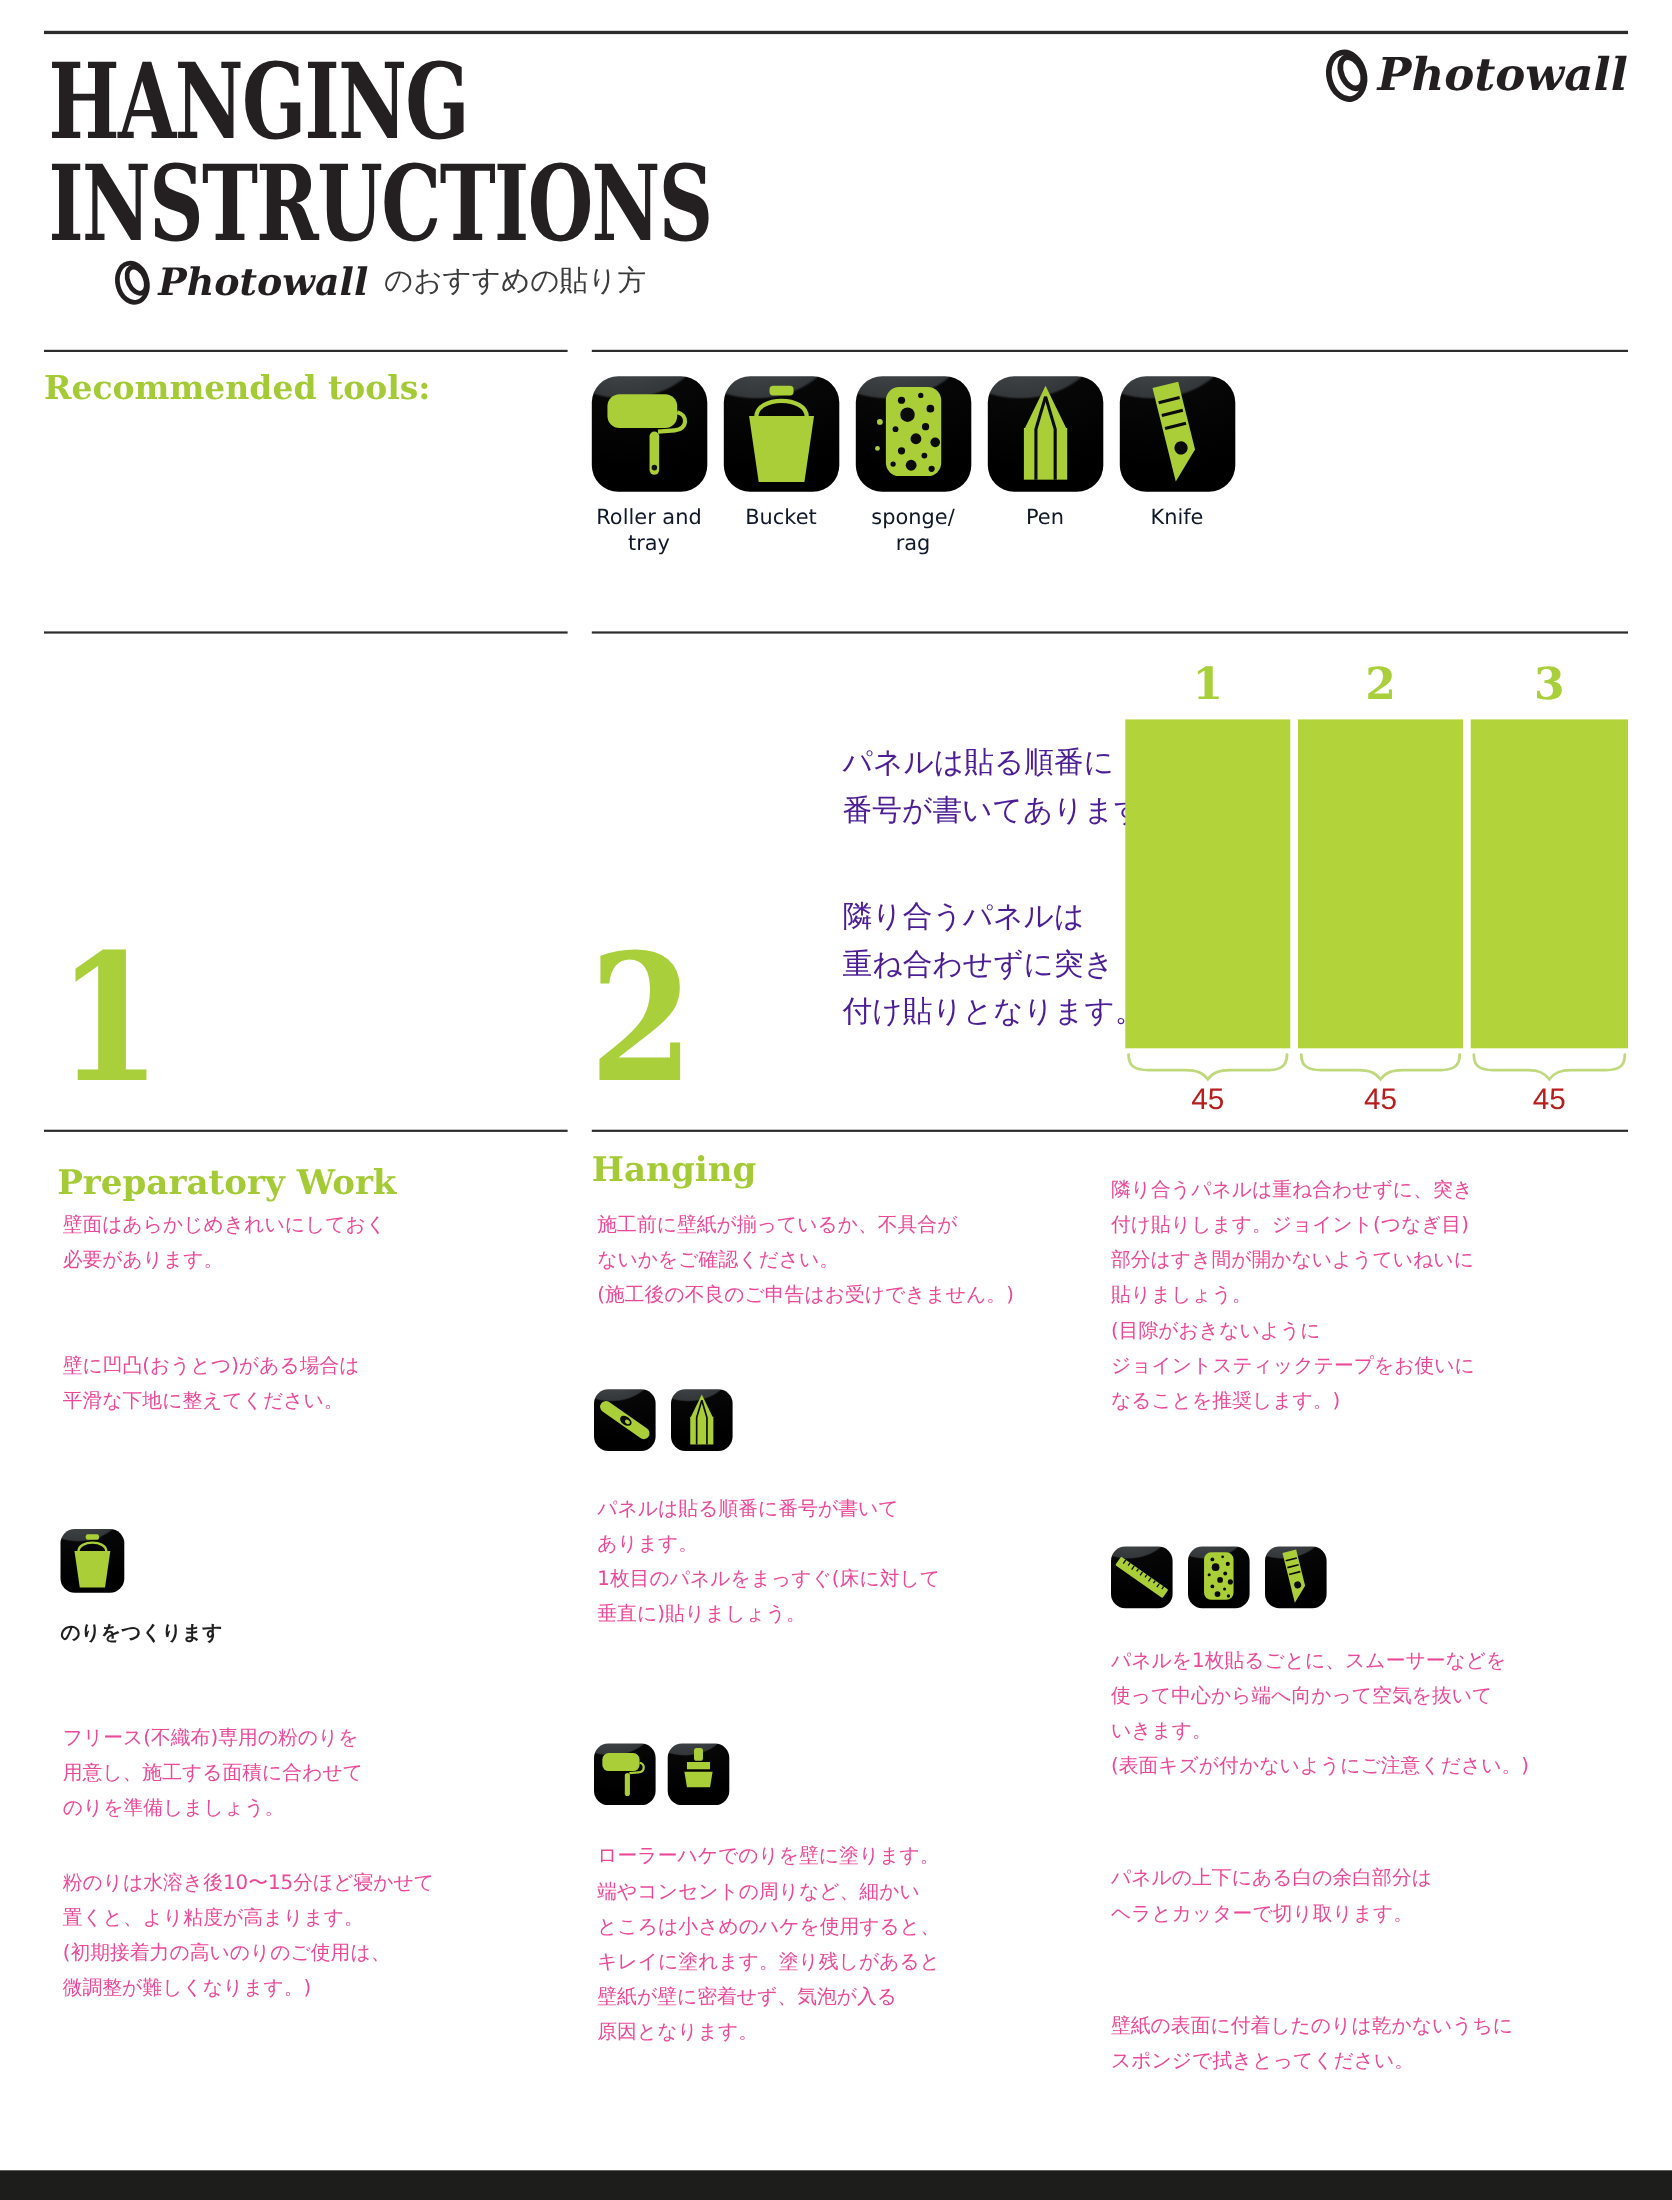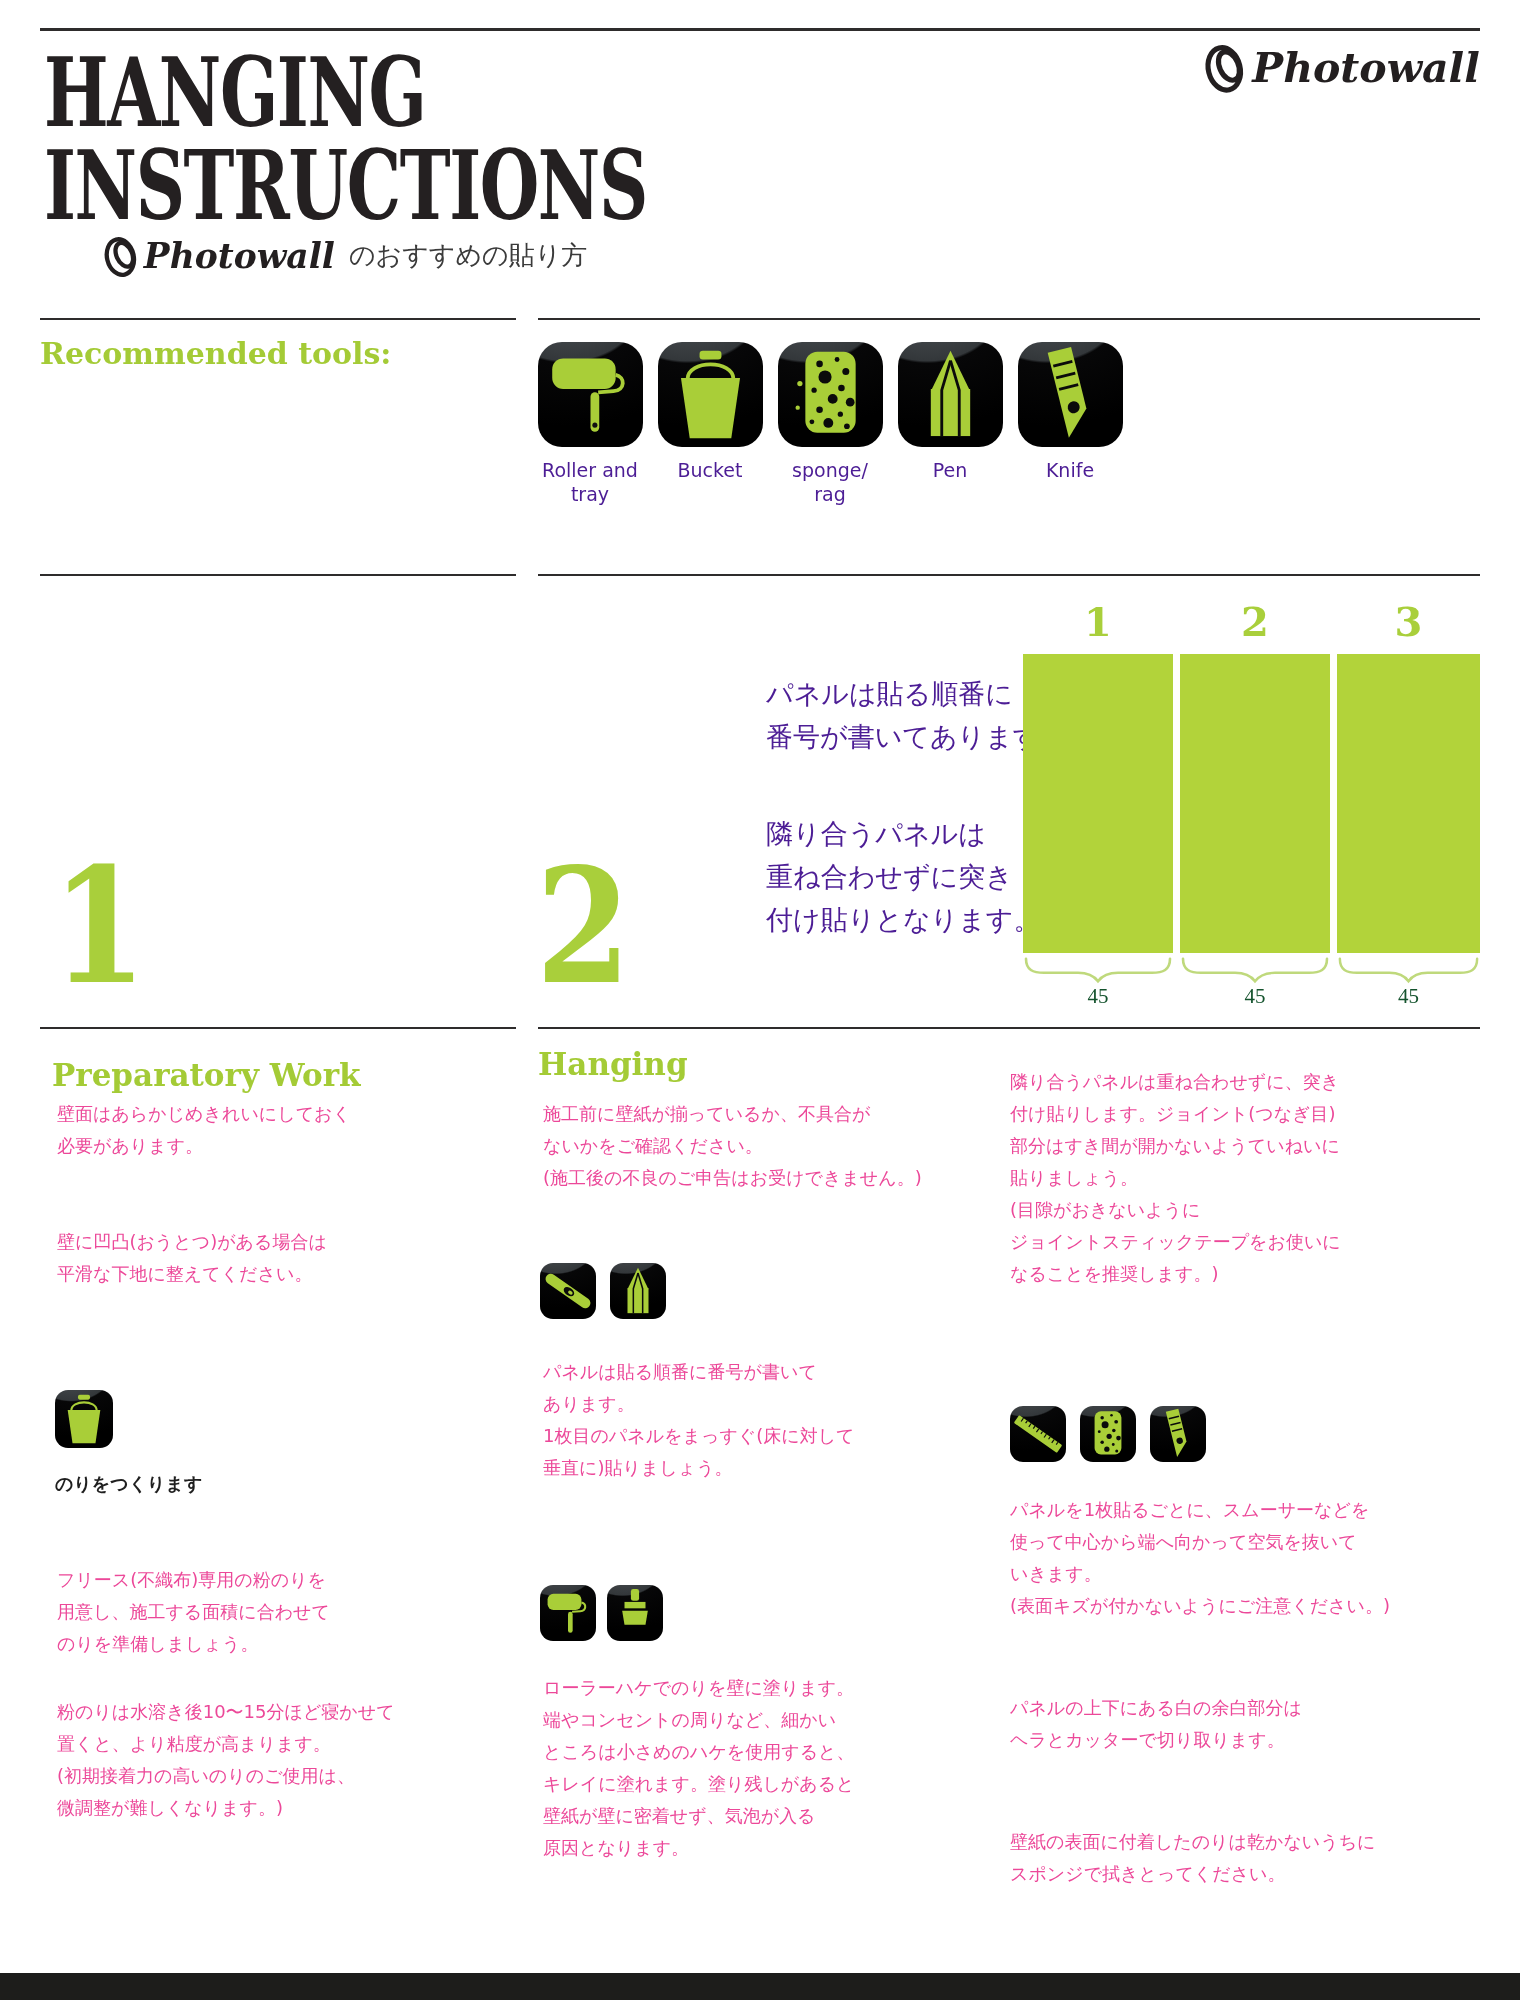--- a/index.html
+++ b/index.html
@@ -14,33 +14,33 @@
     color:#242021;letter-spacing:-2px;transform:scale(0.72,1);transform-origin:0 0;white-space:nowrap;
   }
   .green-head{font-family:"DejaVu Serif",serif;font-weight:bold;color:#a4cb36;}
   .bignum{
     font-family:"DejaVu Serif",serif;font-weight:bold;font-size:160px;line-height:160px;
     color:#a9cf3b;transform:scale(0.85,1);transform-origin:0 0;
   }
   .jp{font-size:18px;line-height:32px;color:#ec4899;white-space:pre-line;}
   .jp-mid{font-size:27px;line-height:43px;color:#4c1d95;white-space:pre-line;}
   .jp-bold{font-size:18px;font-weight:bold;color:#1f1f1f;text-align:right;}
-  .tool-label{font-size:19px;line-height:24px;color:#4c1d95;text-align:center;white-space:pre-line;}
+  .tool-label{font-size:19px;line-height:24px;color:#0f172a;text-align:center;white-space:pre-line;}
   .tile{
     position:absolute;
     background:radial-gradient(150% 115% at 28% -35%, #515659 0%, #33373a 46%, #070708 48%, #000 100%);
   }
   .tile-lg{width:105px;height:105px;border-radius:24px;}
   .tile-sm{width:56px;height:56px;border-radius:13px;}
   .tile svg{position:absolute;left:0;top:0;width:100%;height:100%;}
   .panel{position:absolute;top:654px;height:299px;background:#b2d33a;}
   .panel-num{position:absolute;top:600px;font-family:"DejaVu Serif",serif;font-weight:bold;
     font-size:40px;line-height:44px;color:#a9cf3b;text-align:center;}
   .brace{position:absolute;top:956px;height:28px;}
-  .w45{position:absolute;top:984px;font-family:Liberation Serif, serif;font-size:21px;color:#14532d;text-align:center;}
+  .w45{position:absolute;top:984px;font-family:Liberation Sans, sans-serif;font-size:27px;color:#b91c1c;text-align:center;}
   .logo-text{font-family:"DejaVu Serif",serif;font-style:italic;font-weight:bold;fill:#231f20;}
   .bottom-bar{position:absolute;left:0;top:1973px;width:1520px;height:27px;background:#1d1d1b;}
 </style>
 </head>
 <body>
 
 <div class="rule" style="left:40px;top:28px;width:1440px;height:3px;"></div>
 
 <div class="abs" style="left:44px;top:46px;">
   <div class="title">HANGING</div>

